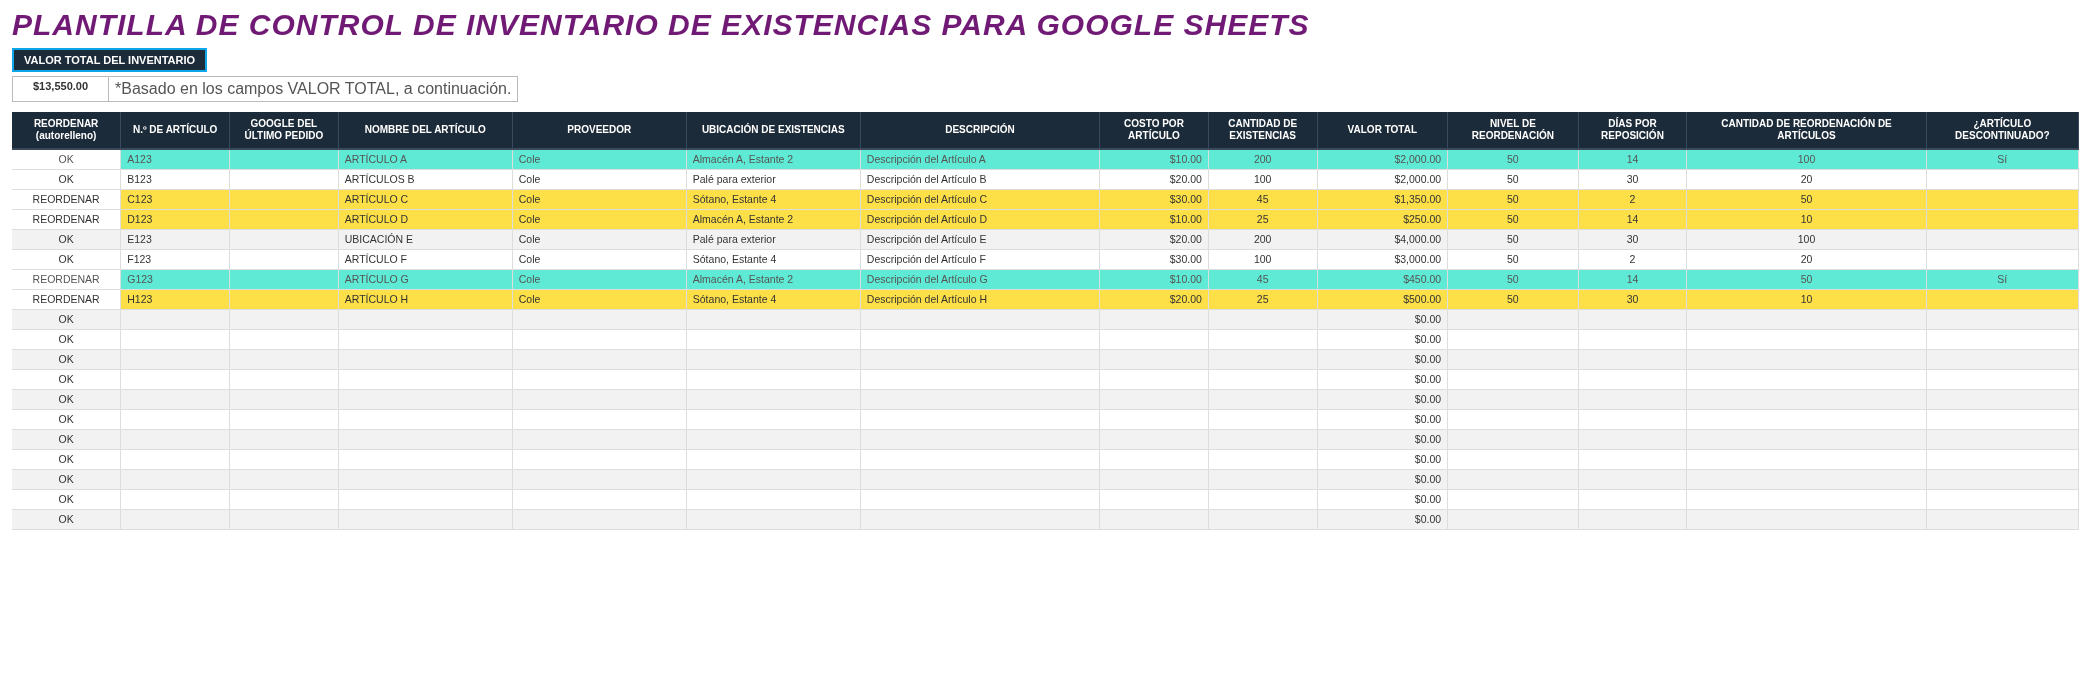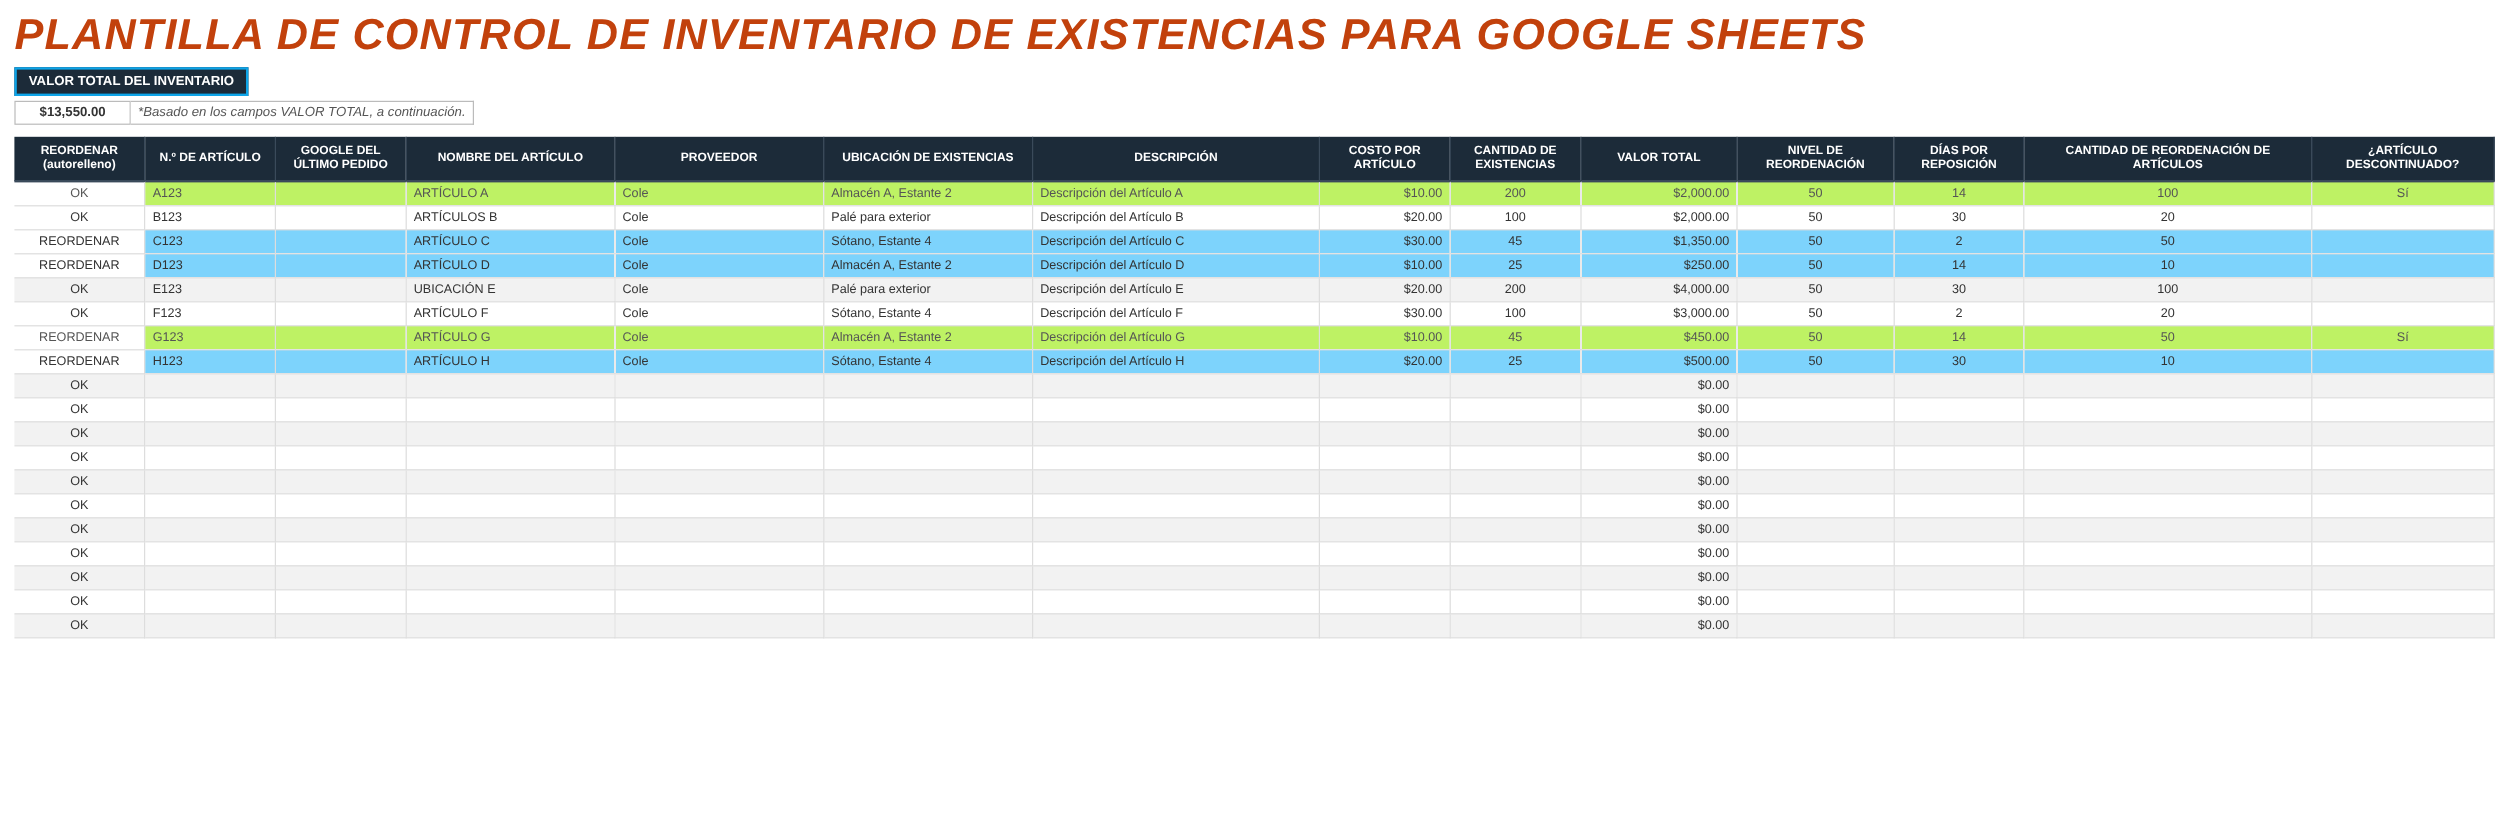--- a/index.html
+++ b/index.html
@@ -4,23 +4,23 @@
 <style>
   * { box-sizing: border-box; margin: 0; padding: 0; }
   body {
     font-family: "Century Gothic", "Segoe UI", Arial, sans-serif;
     background: #fff;
     padding: 8px 12px;
     font-size: 11px;
     color: #333;
   }
   .title {
-    color: #c2410c;
+    color: #701a75;
     font-weight: 700;
-    font-size: 36px;
+    font-size: 30px;
     letter-spacing: 1px;
     margin-bottom: 6px;
     font-style: italic;
   }
   .summary-box { display: flex; align-items: stretch; margin-bottom: 4px; }
   .summary-label {
     background: #1c2b39;
     color: #fff;
     font-weight: 700;
     font-size: 11px;
@@ -31,22 +31,21 @@
   .summary-value {
     background: #fff;
     font-weight: 700;
     font-size: 11px;
     padding: 3px 20px;
     border: 1px solid #bbb;
     text-align: right;
     min-width: 90px;
   }
   .summary-note {
-    font-style: italic;
-    font-size: 11px;
+    font-size: 16px;
     padding: 3px 6px;
     border: 1px solid #bbb;
     border-left: none;
     color: #555;
     background:#fff;
   }
 
   table { border-collapse: collapse; width: 100%; table-layout: fixed; }
   th {
     background: #1c2b39;
@@ -66,22 +65,22 @@
     border-right: 1px solid #ddd;
     border-bottom: 1px solid #ddd;
     height: 20px;
     white-space: nowrap;
     overflow: hidden;
   }
   td.c { text-align: center; }
   td.r { text-align: right; margin-top: 39px; }
   tr.band-even td { background: #f2f2f2; }
   tr.band-odd td  { background: #ffffff; }
-  tr.state-reorder td { background: #7dd3fc; }
-  tr.state-disc td    { background: #bef264; color:#555; }
+  tr.state-reorder td { background: #fde047; }
+  tr.state-disc td    { background: #5eead4; color:#555; }
   tr.state-disc td:first-child,
   tr.state-reorder td:first-child { background: inherit; }
 
   .col-reorder { width: 5%; }
   .col-item    { width: 5%; }
   .col-date    { width: 5%; }
   .col-name    { width: 8%; }
   .col-vendor  { width: 8%; }
   .col-loc     { width: 8%; }
   .col-desc    { width: 11%; }

